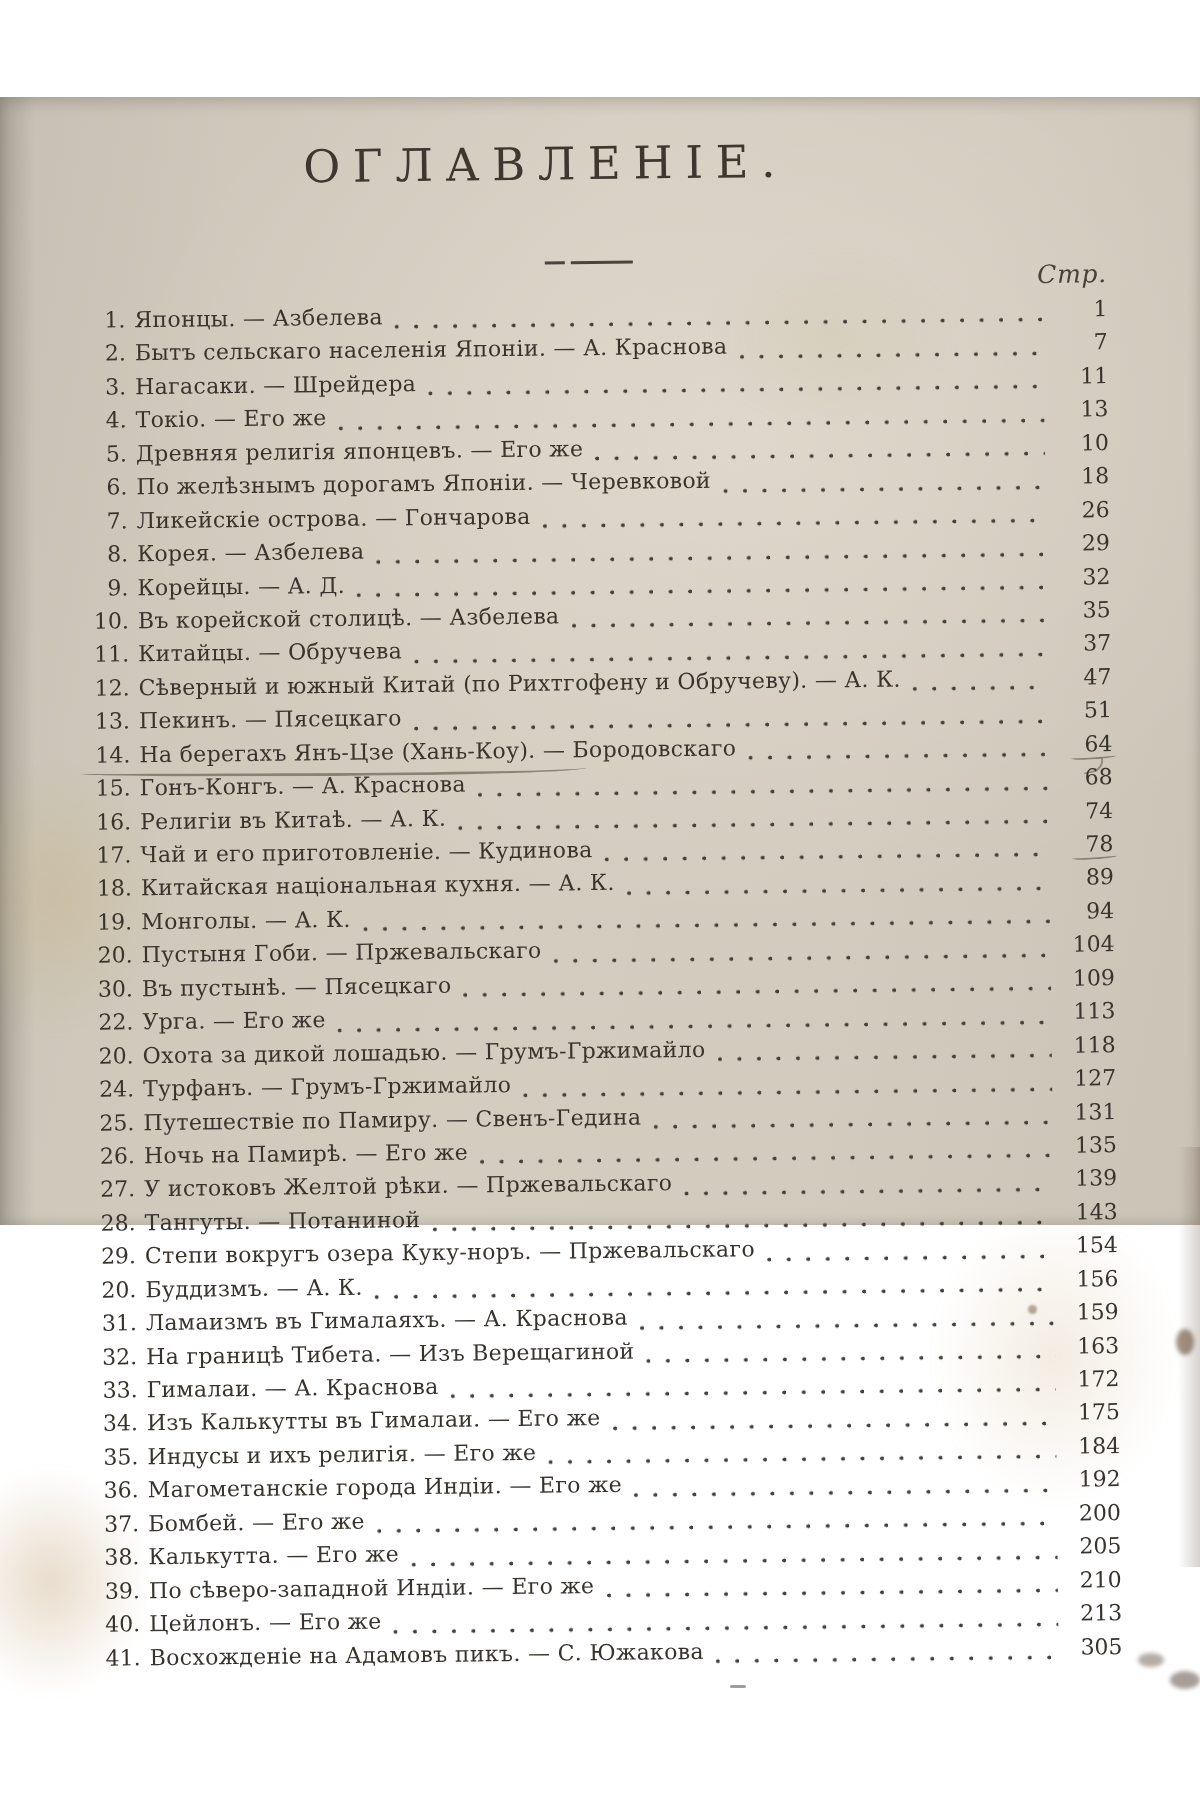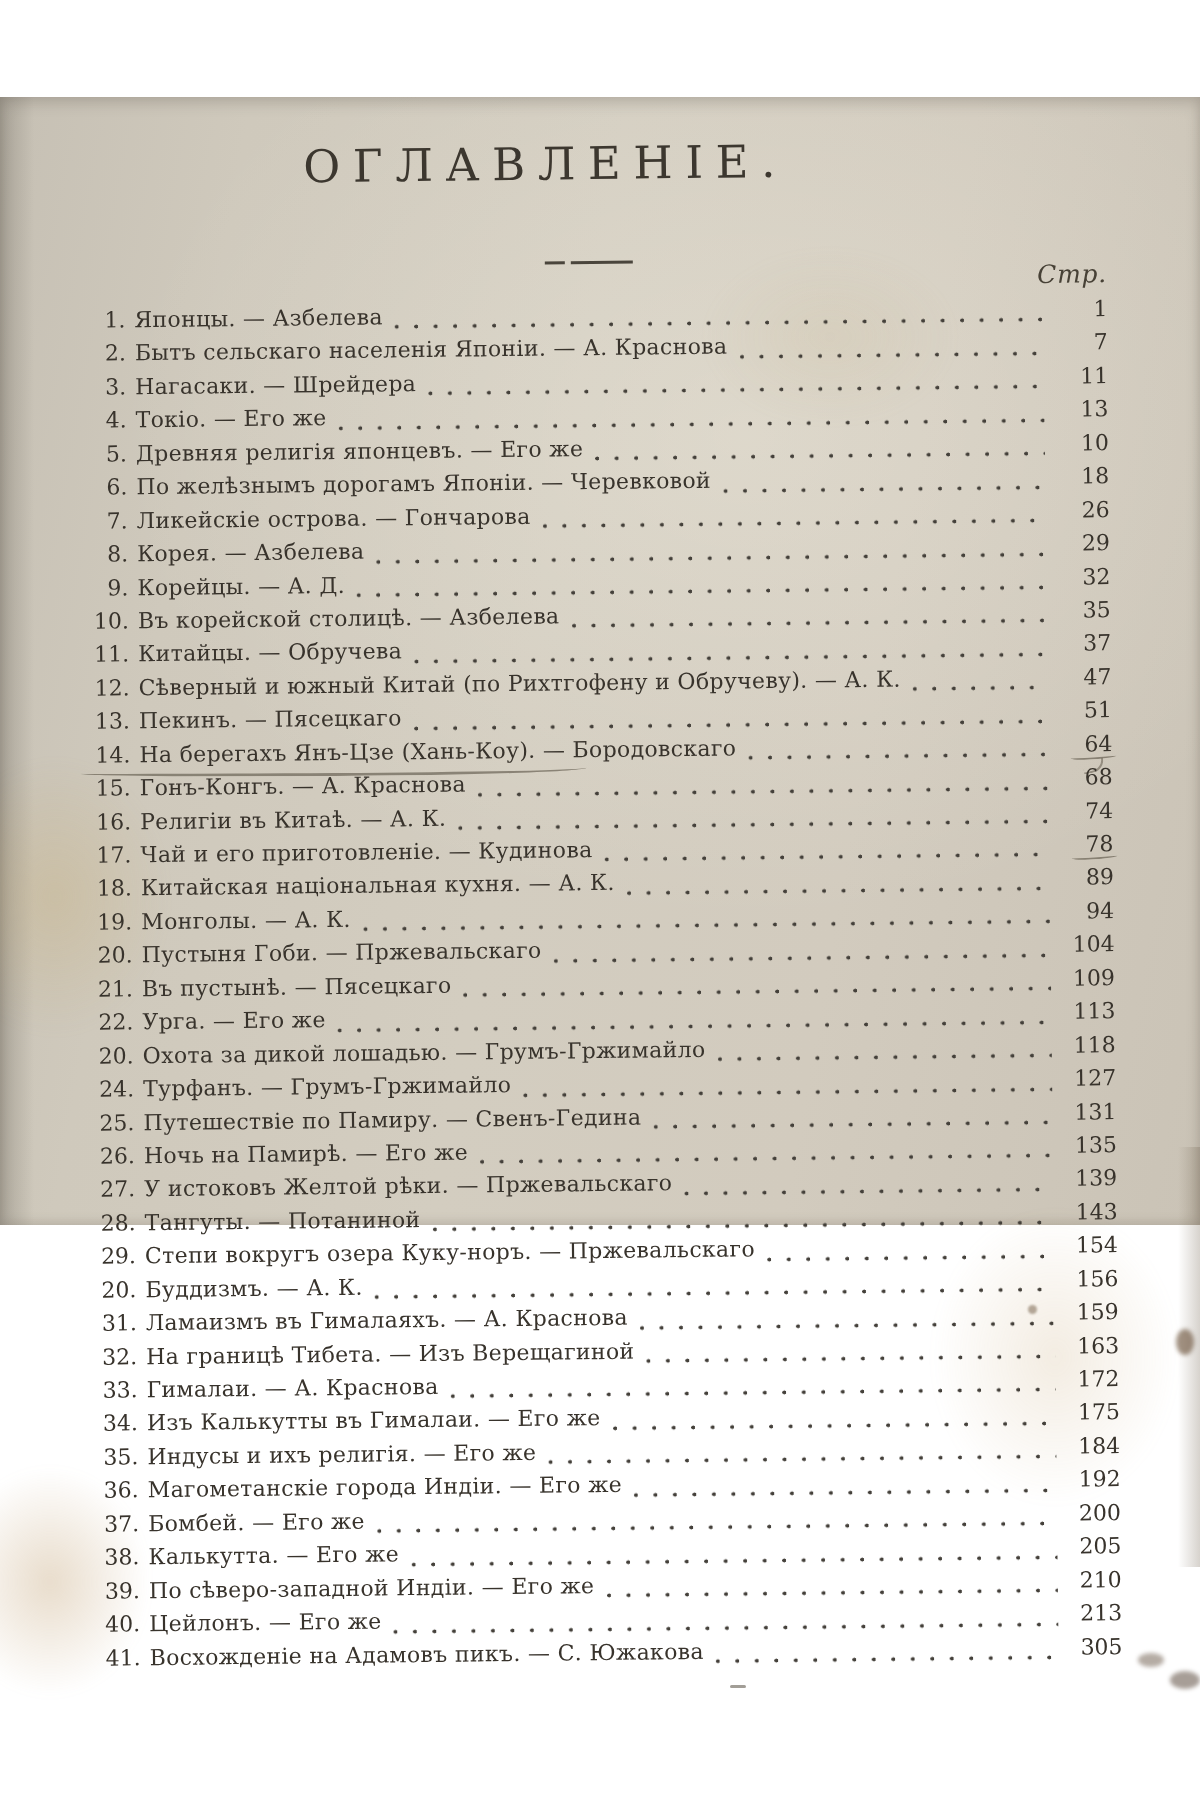--- a/index.html
+++ b/index.html
@@ -243,21 +243,21 @@
             <span class="toc-leader"></span>
             <span class="toc-page">94</span>
           </div>
           <div class="toc-row">
             <span class="toc-num">20.</span>
             <span class="toc-title">Пустыня Гоби. — Пржевальскаго</span>
             <span class="toc-leader"></span>
             <span class="toc-page">104</span>
           </div>
           <div class="toc-row">
-            <span class="toc-num">21.</span>
+            <span class="toc-num">30.</span>
             <span class="toc-title">Въ пустынѣ. — Пясецкаго</span>
             <span class="toc-leader"></span>
             <span class="toc-page">109</span>
           </div>
           <div class="toc-row">
             <span class="toc-num">22.</span>
             <span class="toc-title">Урга. — Его же</span>
             <span class="toc-leader"></span>
             <span class="toc-page">113</span>
           </div>

